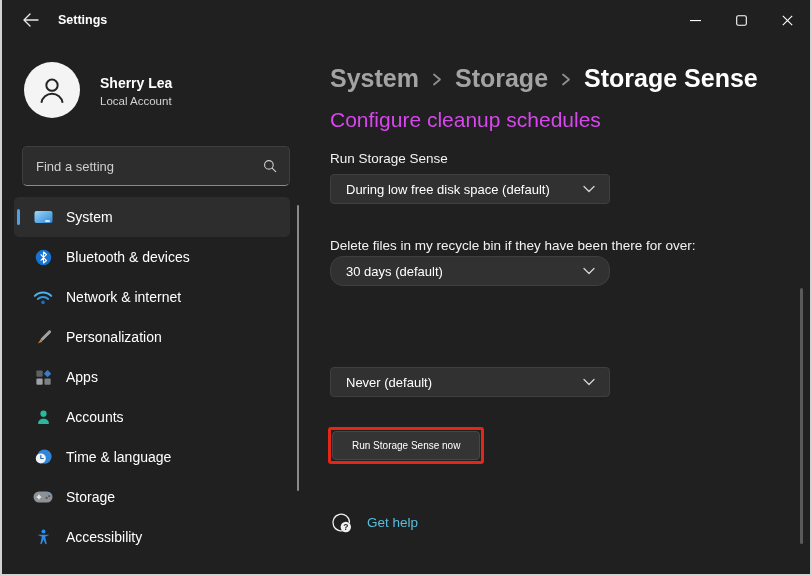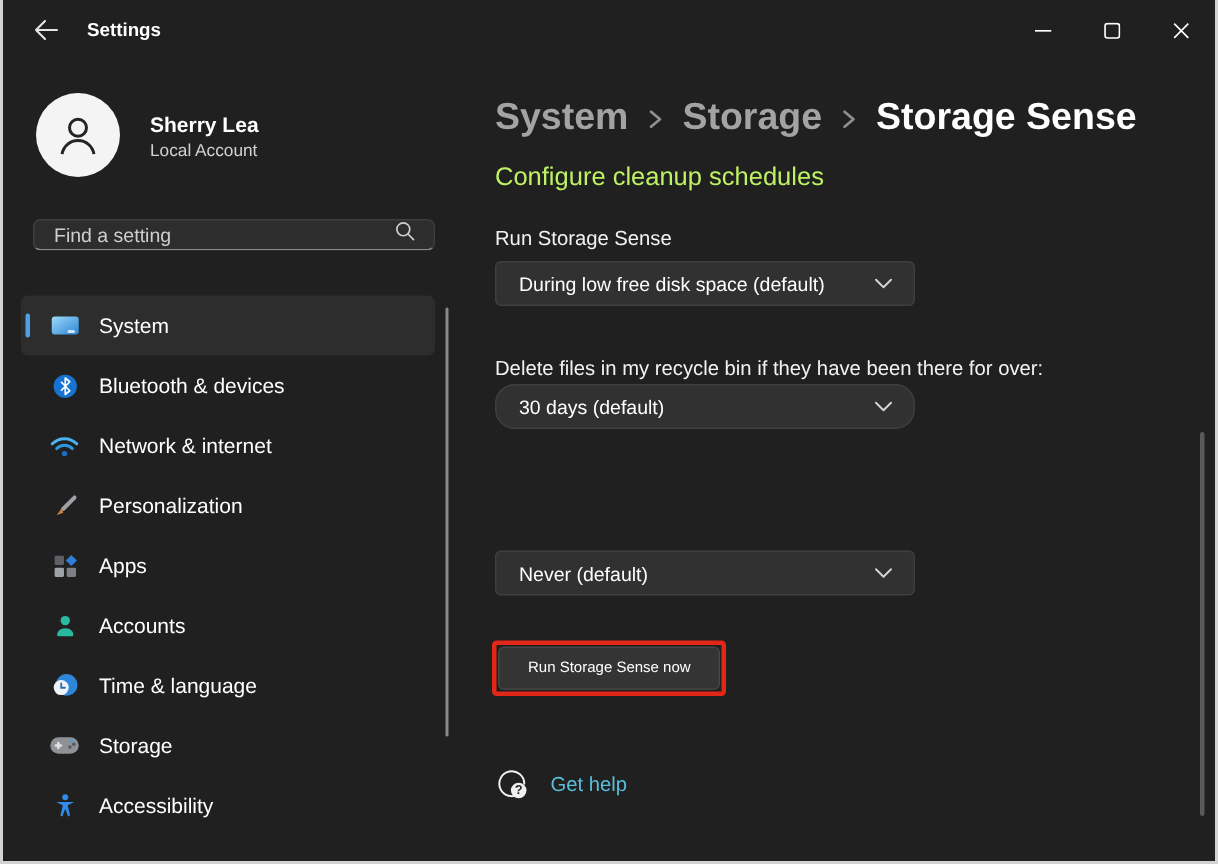--- a/index.html
+++ b/index.html
@@ -15,44 +15,44 @@
   .back-btn { position:absolute; left:14px; top:8px; width:30px; height:24px;
     display:flex; align-items:center; justify-content:center; border-radius:4px; cursor:pointer; }
   .app-title { position:absolute; left:56px; top:13px; font-size:12.5px; font-weight:700; color:#fff; }
   .win-controls { position:absolute; right:0; top:0; display:flex; }
   .win-btn { width:46px; height:40px; display:flex; align-items:center; justify-content:center; cursor:pointer; }
   
   .avatar { position:absolute; left:22px; top:62px; width:56px; height:56px; border-radius:50%;
     background:#f4f4f4; display:flex; align-items:center; justify-content:center; }
   .user-name { position:absolute; left:98px; top:75px; font-size:14px; font-weight:700; }
   .user-type { position:absolute; left:98px; top:95px; font-size:11.5px; color:#d2d2d2; }
-  .search-box { position:absolute; left:20px; top:146px; width:268px; height:21px;
+  .search-box { position:absolute; left:20px; top:146px; width:268px; height:40px;
     background:#2d2d2d; border:1px solid #3e3e3e; border-bottom:1px solid #898989;
-    border-radius:5px; display:flex; }
+    border-radius:5px; display:flex; align-items:center; }
   .search-box input { flex:1; background:transparent; border:none; outline:none;
     color:#e8e8e8; font-size:13px; padding-left:13px; font-family:inherit; }
   .search-box input::placeholder { color:#cfcfcf; opacity:1; }
   .search-icon { margin-right:12px; display:flex; }
   .nav { position:absolute; left:12px; top:197px; width:276px; }
   .nav-item { position:relative; height:40px; display:flex; align-items:center;
     border-radius:5px; padding-left:19px; cursor:pointer; }
   .nav-item.selected { background:#2d2d2d; }
   .accent-pill { position:absolute; left:3px; top:12px; width:3px; height:16px;
     border-radius:2px; background:var(--accent,#4da1e8); }
   .nav-icon { width:20px; height:18px; display:flex; align-items:center; justify-content:center; }
   .nav-label { margin-left:13px; font-size:14px; color:#fff; }
   .sidebar-scrollbar { position:absolute; left:295px; top:205px; width:2px; height:286px;
     background:#8a8a8a; border-radius:1px; }
   
   .breadcrumb { position:absolute; left:328px; top:60px; height:36px;
     display:flex; align-items:center; gap:13px; font-size:25px; font-weight:700; }
   .crumb-dim { color:#a3a3a3; cursor:pointer; }
   .crumb-current { color:#ffffff; }
   .crumb-sep { display:flex; align-items:center; padding-top:3px; }
-  .section-title { position:absolute; left:328px; top:108px; font-size:17px; color:#bef264; }
+  .section-title { position:absolute; left:328px; top:108px; font-size:21px; color:#d946ef; }
   .field-label { position:absolute; left:328px; font-size:13.5px; color:#f2f2f2; line-height:20px; }
   .lbl-1 { top:149px; } .lbl-2 { top:236px; } .lbl-3 { top:322px; width:452px; }
   .dropdown { position:absolute; left:328px; width:280px; height:30px;
     background:#313131; border:1px solid #3f3f3f; border-radius:4px;
     display:flex; align-items:center; justify-content:space-between;
     padding:0 14px 0 15px; font-size:13px; color:#fff; cursor:pointer; }
   .dd-1 { top:174px; } .dd-2 { top:256px;border-radius:13px; } .dd-3 { top:367px; }
   .red-annotation { position:absolute; left:326px; top:427px;
     border:3px solid var(--annotation,#e22718); border-radius:3px; padding:1px; }
   .run-btn { display:block; background:#343434; border:1px solid #464646; border-radius:4px;

